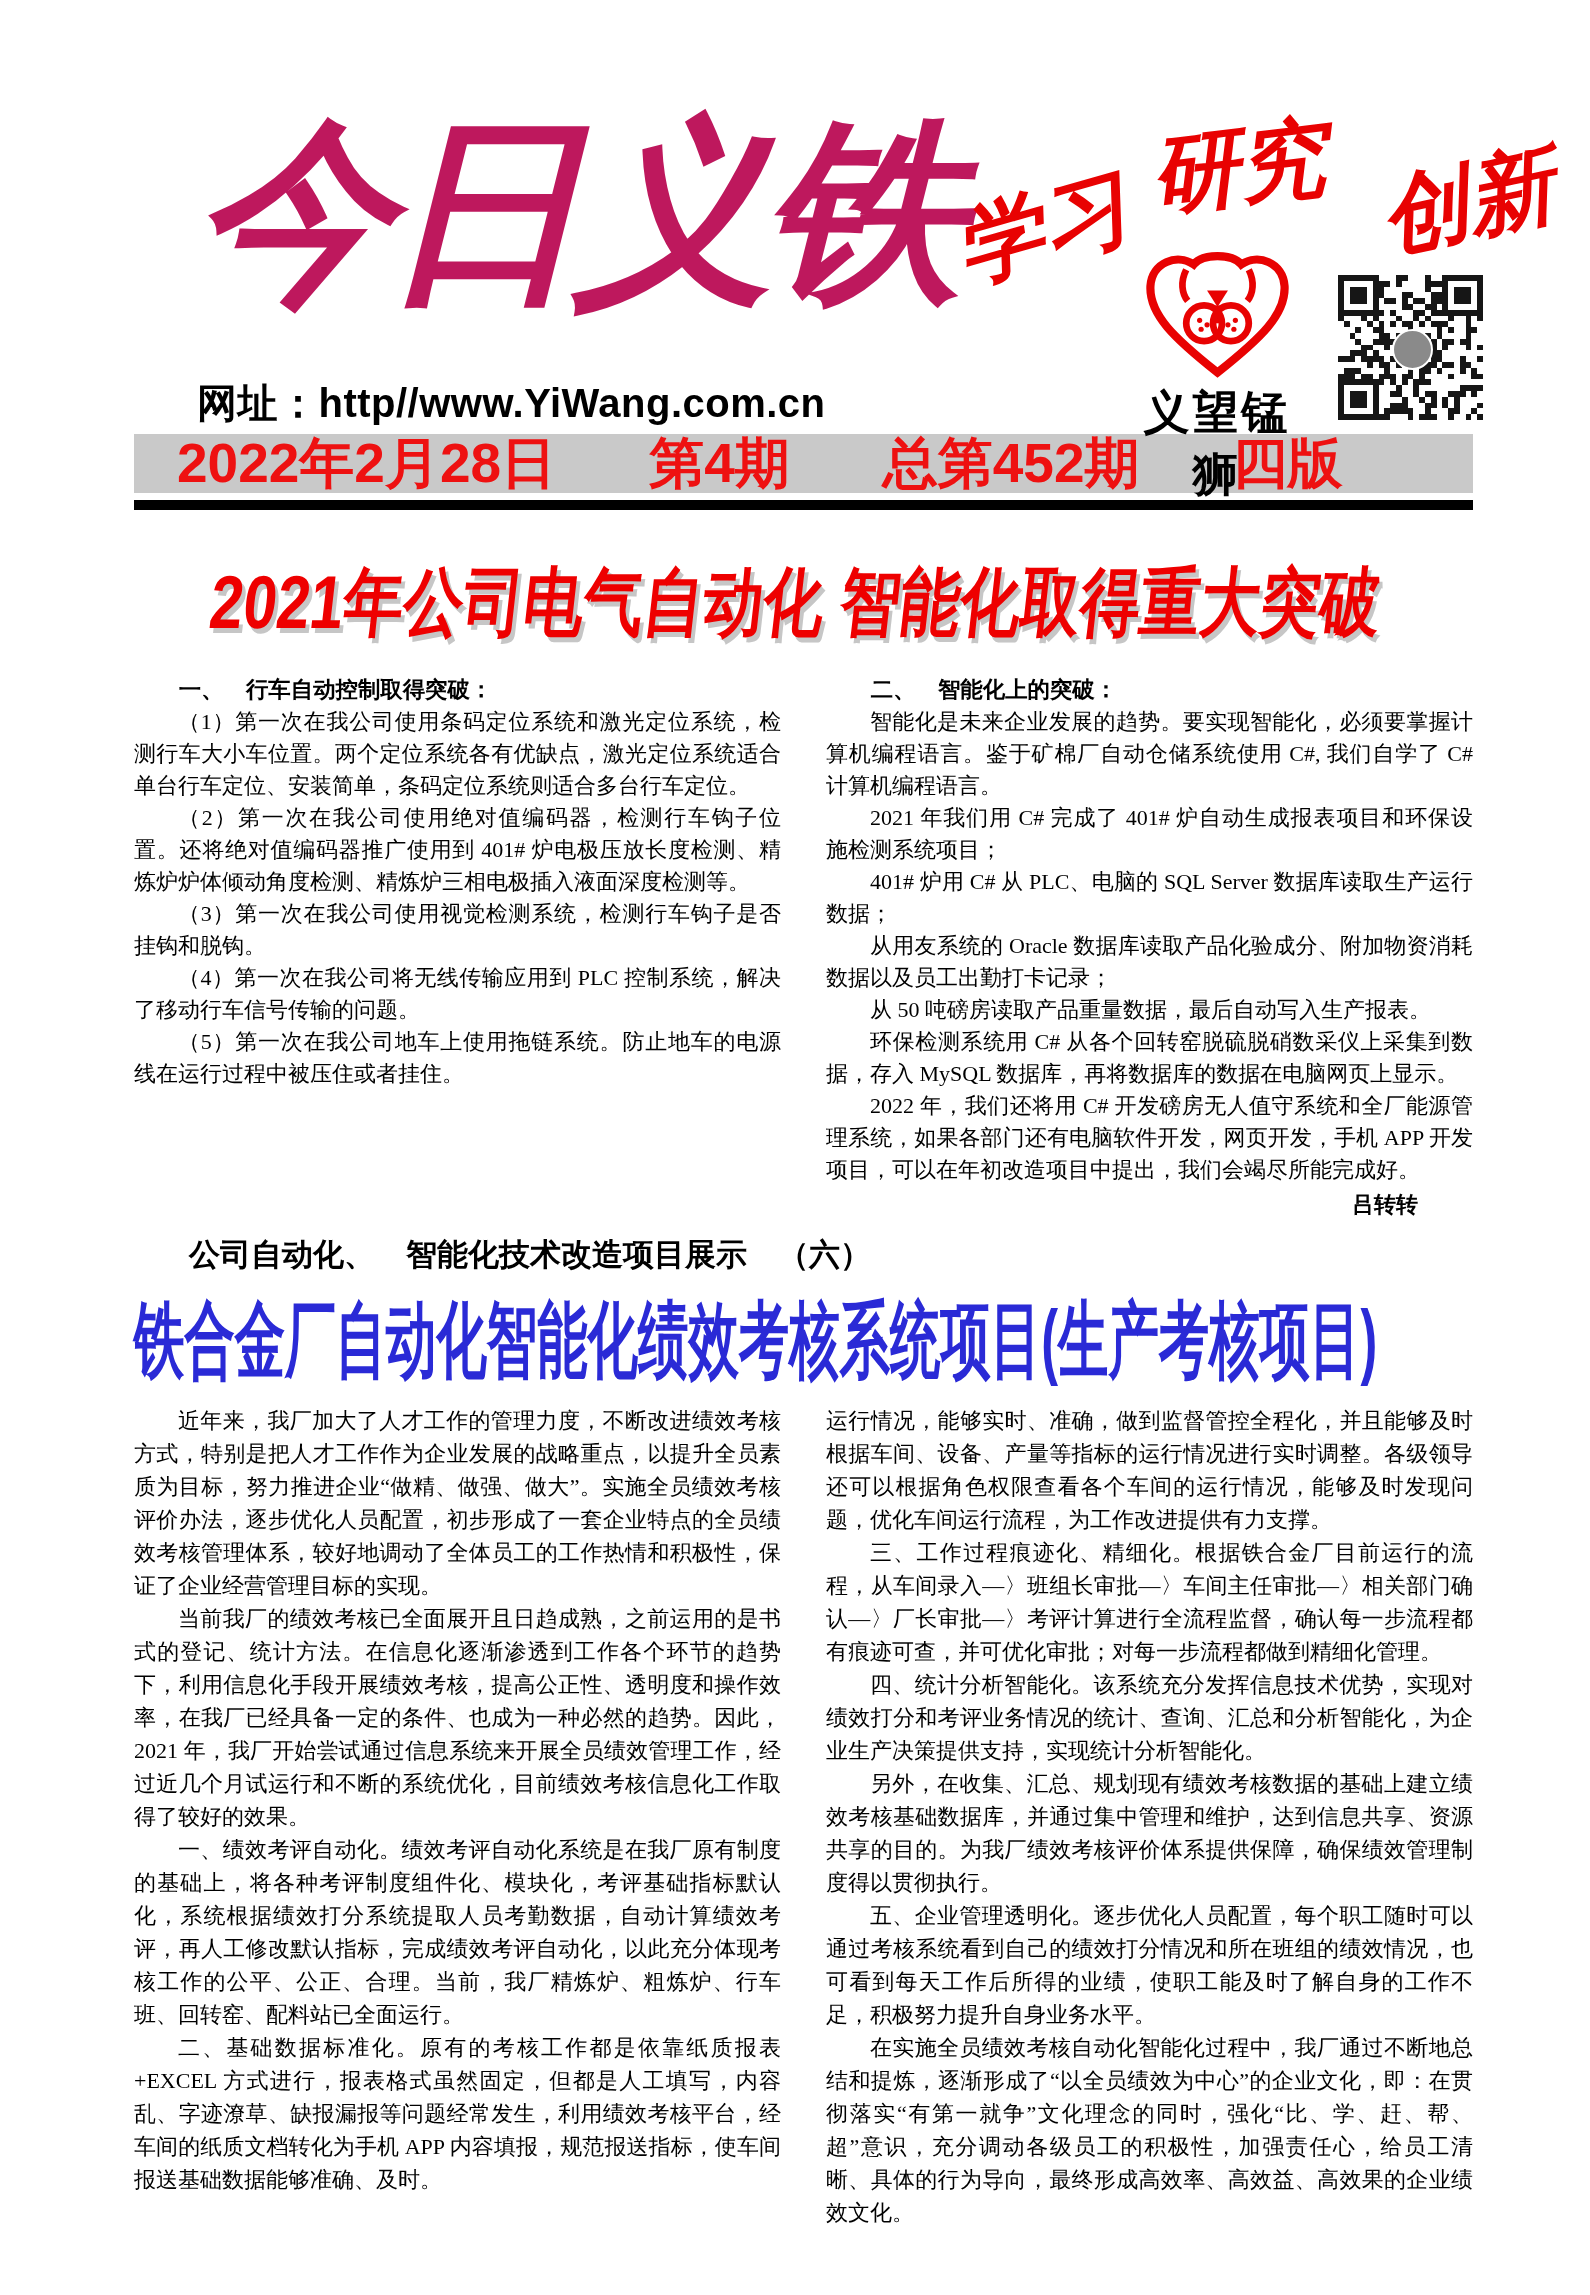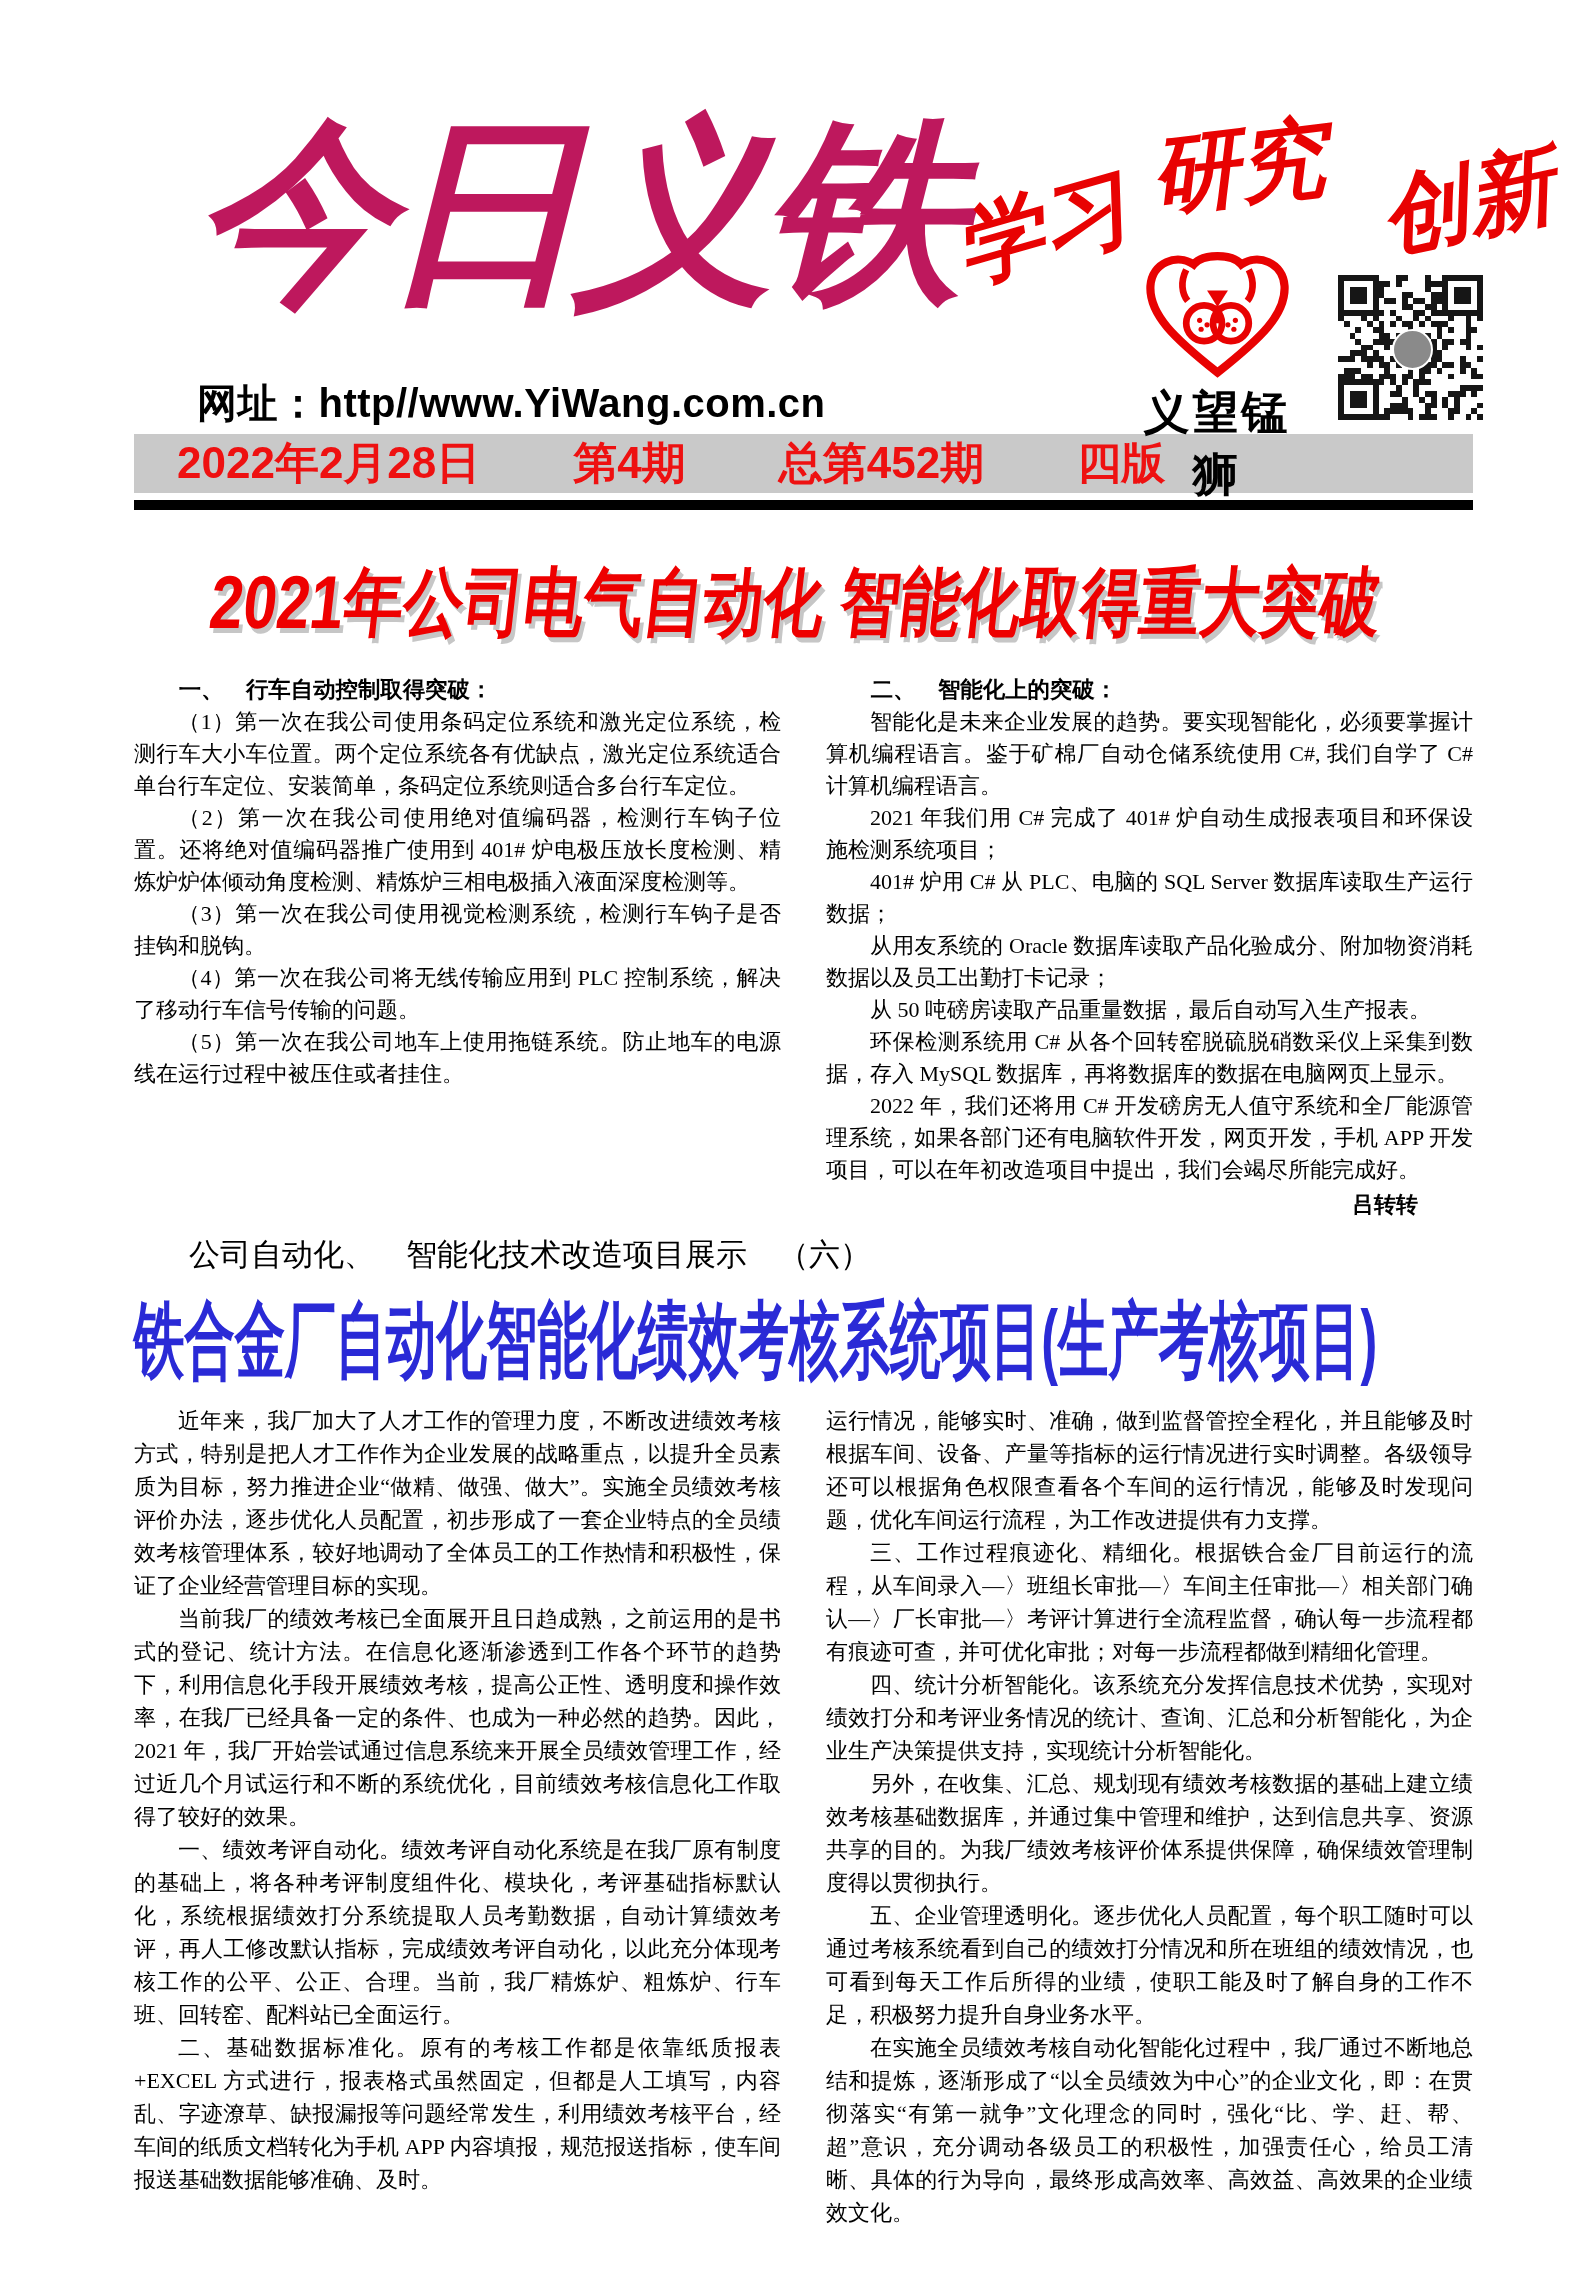--- a/index.html
+++ b/index.html
@@ -44,34 +44,34 @@
   .qr::after {
     content:""; position:absolute; left:50%; top:50%;
     width:37px; height:37px; margin:-18.4px 0 0 -18.4px;
     border-radius:50%; background:#8a8a8a; border:2px solid #fff;
   }
   
   .datebar {
     margin-left:134px; width:1339px; height:59px; background:#c9c9c9;
     display:flex; align-items:center; padding-left:43px; gap:93px;
     font-family:"Liberation Sans","DejaVu Sans",sans-serif;
-    font-weight:bold; font-size:44px; color:#ee1111; white-space:nowrap;
+    font-weight:bold; font-size:55px; color:#ee1111; white-space:nowrap;
   }
   .rule { margin:7px 0 0 134px; width:1339px; height:10px; background:#000; }
   
   .headline1 { margin-top:43px; text-align:center; height:100px; }
   .headline1 span {
     display:inline-block; white-space:nowrap;
     font-family:"Liberation Sans","DejaVu Sans",sans-serif; font-weight:bold;
     font-size:75px; color:#ee0000;
     transform:scaleX(0.80) skewX(-8deg); transform-origin:center;
     text-shadow:5px 5px 0 #c6c6c6;
   }
   .series-label {
-    margin:13px 0 0 189px; font-size:31px; font-weight:normal;
+    margin:13px 0 0 189px; font-size:31px; font-weight:bold;
     font-family:"Liberation Sans","DejaVu Sans",sans-serif;
   }
   .headline2 { margin:8px 0 0 134px; width:1339px; height:100px; }
   .headline2 span {
     display:inline-block; white-space:nowrap;
     font-family:"Liberation Sans","DejaVu Sans",sans-serif; font-weight:bold;
     font-size:84px; color:#2a2ad6;
     transform:scaleX(0.60); transform-origin:left center;
   }
   

